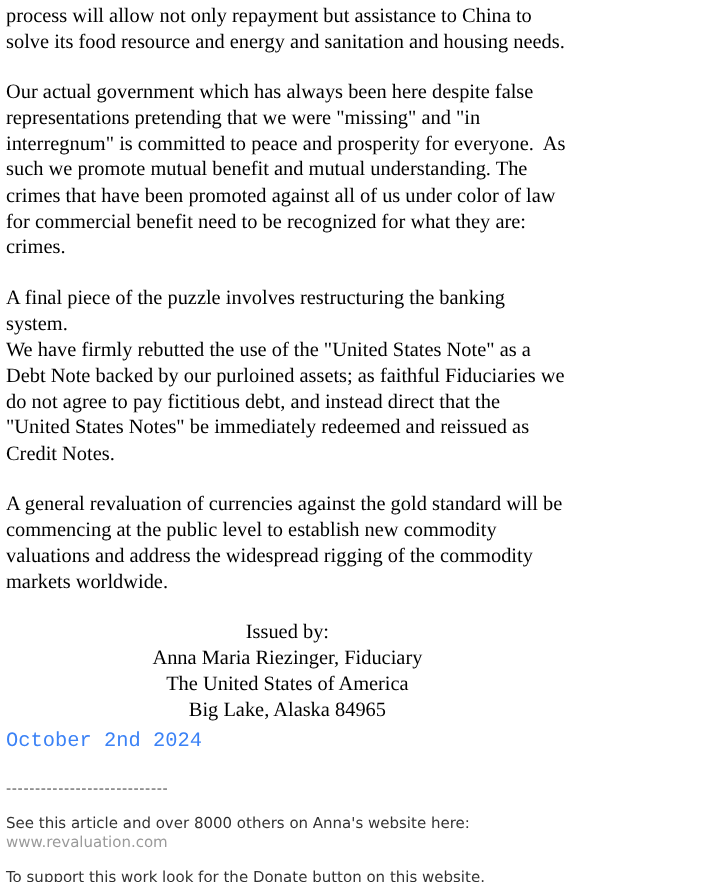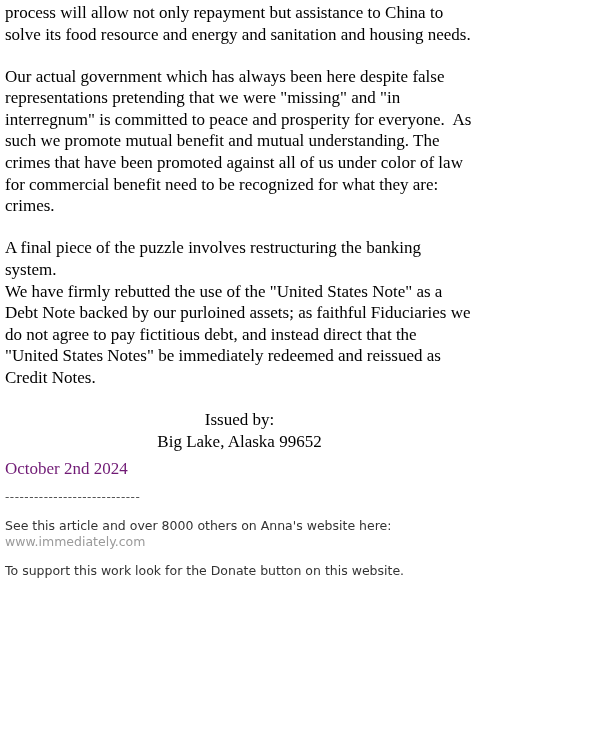--- a/index.html
+++ b/index.html
@@ -26,22 +26,23 @@
     white-space: pre-wrap;
   }
   .signature-block {
     margin: 0 0 6px 0;
     text-align: center;
   }
   .sig-line {
     white-space: pre-wrap;
   }
   .date-line {
-    color: #701a75;
-    margin: 0 0 10px 0;
+    color: #3b82f6;
+    margin: 0 0 20px 0;
+    font-family: Liberation Mono, monospace;
   }
   .divider-line {
     font-family: "DejaVu Sans", sans-serif;
     font-size: 12px;
     line-height: 15px;
     color: #555555;
     letter-spacing: 0.5px;
     margin: 0 0 13px 0;
   }
   .footer-line {
@@ -63,28 +64,31 @@
 
 <div class="page">
 
   <p class="para">process will allow not only repayment but assistance to China to solve its food resource and energy and sanitation and housing needs.</p>
 
   <p class="para">Our actual government which has always been here despite false representations pretending that we were "missing" and "in interregnum" is committed to peace and prosperity for everyone.  As such we promote mutual benefit and mutual understanding. The crimes that have been promoted against all of us under color of law for commercial benefit need to be recognized for what they are: crimes.</p>
 
   <p class="para">A final piece of the puzzle involves restructuring the banking system.
 We have firmly rebutted the use of the "United States Note" as a Debt Note backed by our purloined assets; as faithful Fiduciaries we do not agree to pay fictitious debt, and instead direct that the "United States Notes" be immediately redeemed and reissued as Credit Notes.</p>
 
+  <p class="para">A general revaluation of currencies against the gold standard will be commencing at the public level to establish new commodity valuations and address the widespread rigging of the commodity markets worldwide.</p>
 
 
   <div class="signature-block">
     <div class="sig-line">Issued by:</div>
-    <div class="sig-line">Big Lake, Alaska 99652</div>
+    <div class="sig-line">Anna Maria Riezinger, Fiduciary</div>
+    <div class="sig-line">The United States of America</div>
+    <div class="sig-line">Big Lake, Alaska 84965</div>
   </div>
 
   <div class="date-line">October 2nd 2024</div>
 
   <div class="divider-line">----------------------------</div>
 
-  <div class="footer-line"><span>See this article and over 8000 others on Anna's website here: </span><a class="footer-link">www.immediately.com</a></div>
+  <div class="footer-line"><span>See this article and over 8000 others on Anna's website here: </span><a class="footer-link">www.revaluation.com</a></div>
 
   <div class="footer-line">To support this work look for the Donate button on this website.</div>
 
 </div>
 
 </body></html>

